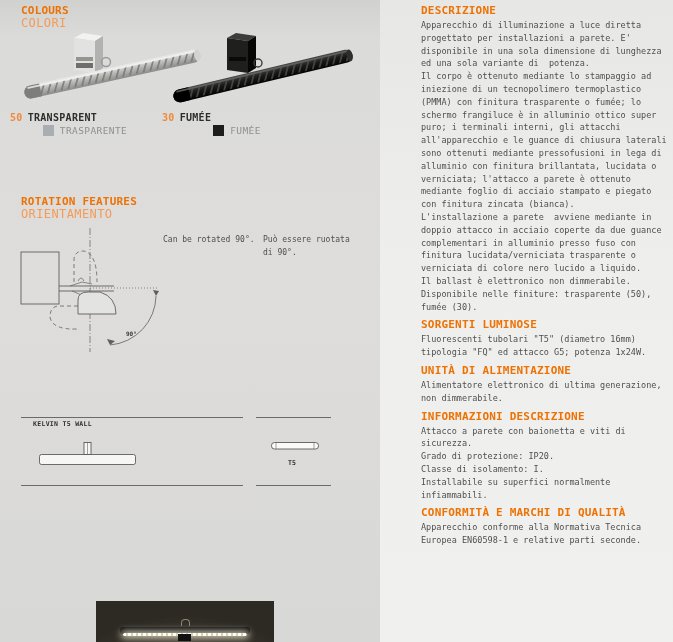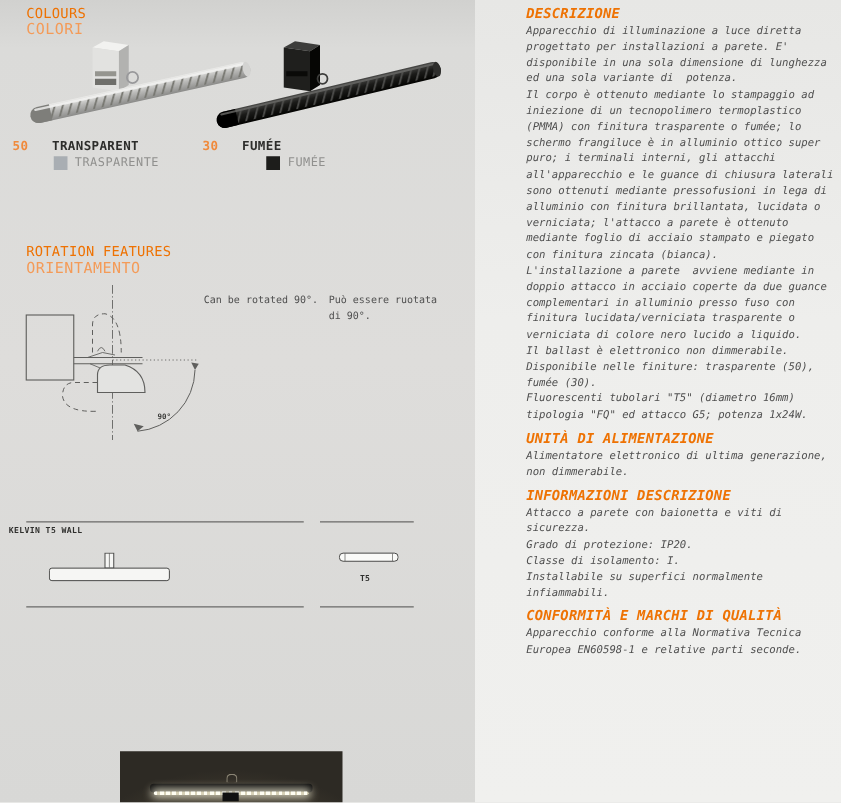--- a/index.html
+++ b/index.html
@@ -3,48 +3,48 @@
 <meta charset="utf-8">
 <style>
   html,body{margin:0;padding:0;}
   .page{position:relative;width:673px;height:642px;overflow:hidden;
         font-family:"DejaVu Sans Mono",monospace;background:#dddddb;}
   
   .left-panel{position:absolute;left:0;top:0;width:380px;height:642px;
         background:linear-gradient(180deg,#d1d1cf 0%,#dbdbd9 6%,#dedddb 45%,#d8d8d6 100%);}
   .right-panel{position:absolute;left:380px;top:0;width:293px;height:642px;
         background:linear-gradient(180deg,#e7e7e5 0%,#eeeeec 40%,#f0f0ee 100%);
-        box-sizing:border-box;padding:5px 4px 0 41px;font-style:italic;}
-  
-  .hd{font-weight:normal;font-size:11px;line-height:12px;color:#ee7203;letter-spacing:.2px;}
+        box-sizing:border-box;padding:5px 4px 0 41px;}
+  
+  .hd{font-weight:bold;font-size:11px;line-height:12px;color:#ee7203;letter-spacing:.2px;}
   .hd-sub{font-size:12px;line-height:13px;color:#f49b58;letter-spacing:.4px;}
   .sec-title{font-weight:bold;font-size:11px;line-height:12px;color:#ee7203;
         letter-spacing:.2px;margin:6px 0 2px 0;}
   .sec-body{font-size:8.5px;line-height:12.8px;color:#4f4f4f;white-space:pre-wrap;}
   
   .colours-title{position:absolute;left:21px;top:5px;}
   .colours-subtitle{position:absolute;left:21px;top:17px;}
   .lamp-svg{position:absolute;}
   .variant{position:absolute;width:150px;}
-  .variant-row1{font-size:10px;font-weight:bold;color:#2d2d2b;letter-spacing:.3px;display:flex;gap:19px;align-items:flex-start;}
+  .variant-row1{font-size:10px;font-weight:bold;color:#2d2d2b;letter-spacing:.3px;display:flex;gap:5px;align-items:flex-start;}
   .variant-code{color:#f08a3c;font-weight:bold;}
   .variant-row2{margin-top:2px;display:flex;gap:6px;align-items:center;
         font-size:9.5px;color:#90908e;letter-spacing:.4px;justify-content:center;}
   .swatch{width:11px;height:11px;display:inline-block;}
   
   .rotation-title{position:absolute;left:21px;top:196px;}
   .rotation-subtitle{position:absolute;left:21px;top:208px;}
   .diagram{position:absolute;left:12px;top:224px;}
   .angle-label{position:absolute;left:126px;top:330px;font-size:6px;color:#3a3a38;font-weight:bold;}
   .note{position:absolute;top:233px;font-size:8px;line-height:13px;color:#4f4f4f;white-space:pre-wrap;}
   .note-en{left:163px;width:96px;}
   .note-it{left:263px;width:95px;}
   
   .rule{position:absolute;height:1px;background:#6a6a68;}
-  .model-label{position:absolute;left:7px;top:420px;font-size:6.5px;font-weight:bold;
+  .model-label{position:absolute;left:33px;top:420px;font-size:6.5px;font-weight:bold;
         color:#2f2f2d;letter-spacing:.3px;}
   .t5-label{position:absolute;left:288px;top:459px;font-size:6.5px;font-weight:bold;color:#2f2f2d;text-align:right;}
   .drawing{position:absolute;}
   
   .photo{position:absolute;left:96px;top:557px;width:178px;height:85px;overflow:hidden;
         background:radial-gradient(ellipse 120px 70px at 50% 100%,#8d7c55 0%,#5a5140 38%,#3b362c 68%,#2d2a24 100%);margin-top:44px;}
   .photo-bar{position:absolute;left:24px;top:26px;width:130px;height:7px;background:#0b0b0b;border-radius:3px;}
   .photo-strip{position:absolute;left:27px;top:32px;width:124px;height:3px;border-radius:2px;
         background:repeating-linear-gradient(90deg,#fffef2 0 3px,#d8d2b8 3px 5px);
         box-shadow:0 0 7px 2px rgba(255,250,225,.85);}
@@ -212,20 +212,21 @@
   <div class="right-panel">
 
     <div class="sec-title" style="margin-top:0;">DESCRIZIONE</div>
     <div class="sec-body">Apparecchio di illuminazione a luce diretta progettato per installazioni a parete. E' disponibile in una sola dimensione di lunghezza ed una sola variante di  potenza.
 Il corpo è ottenuto mediante lo stampaggio ad iniezione di un tecnopolimero termoplastico (PMMA) con finitura trasparente o fumée; lo schermo frangiluce è in alluminio ottico super puro; i terminali interni, gli attacchi all'apparecchio e le guance di chiusura laterali sono ottenuti mediante pressofusioni in lega di alluminio con finitura brillantata, lucidata o verniciata; l'attacco a parete è ottenuto mediante foglio di acciaio stampato e piegato con finitura zincata (bianca).
 L'installazione a parete  avviene mediante in doppio attacco in acciaio coperte da due guance complementari in alluminio presso fuso con finitura lucidata/verniciata trasparente o verniciata di colore nero lucido a liquido.
 Il ballast è elettronico non dimmerabile.
 Disponibile nelle finiture: trasparente (50), fumée (30).</div>
 
 
+    <div class="sec-title">SORGENTI LUMINOSE</div>
     <div class="sec-body">Fluorescenti tubolari "T5" (diametro 16mm) tipologia "FQ" ed attacco G5; potenza 1x24W.</div>
 
     <div class="sec-title">UNITÀ DI ALIMENTAZIONE</div>
     <div class="sec-body">Alimentatore elettronico di ultima generazione, non dimmerabile.</div>
 
     <div class="sec-title">INFORMAZIONI DESCRIZIONE</div>
     <div class="sec-body">Attacco a parete con baionetta e viti di sicurezza.
 Grado di protezione: IP20.
 Classe di isolamento: I.
 Installabile su superfici normalmente infiammabili.</div>

